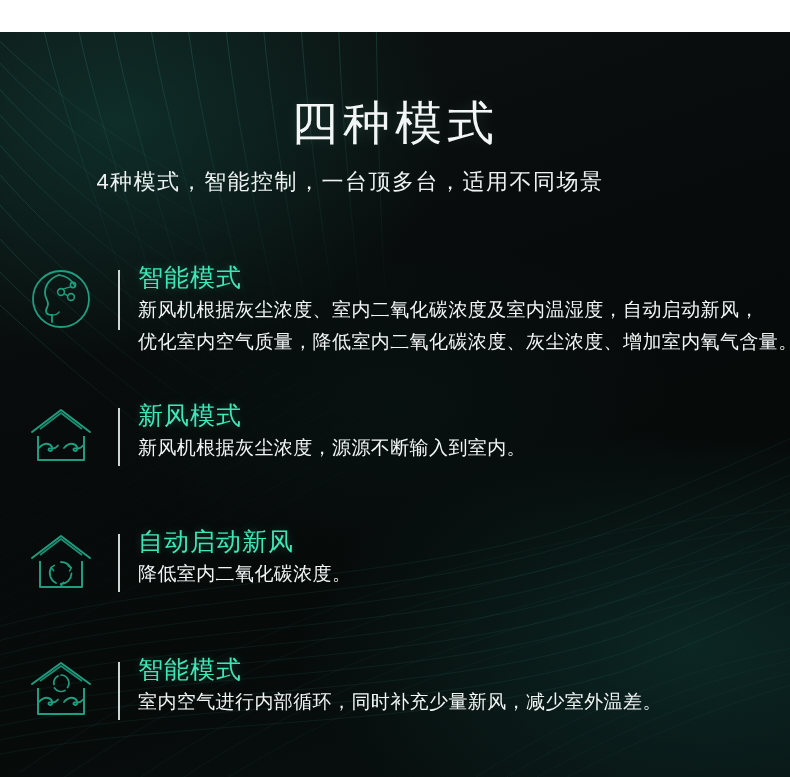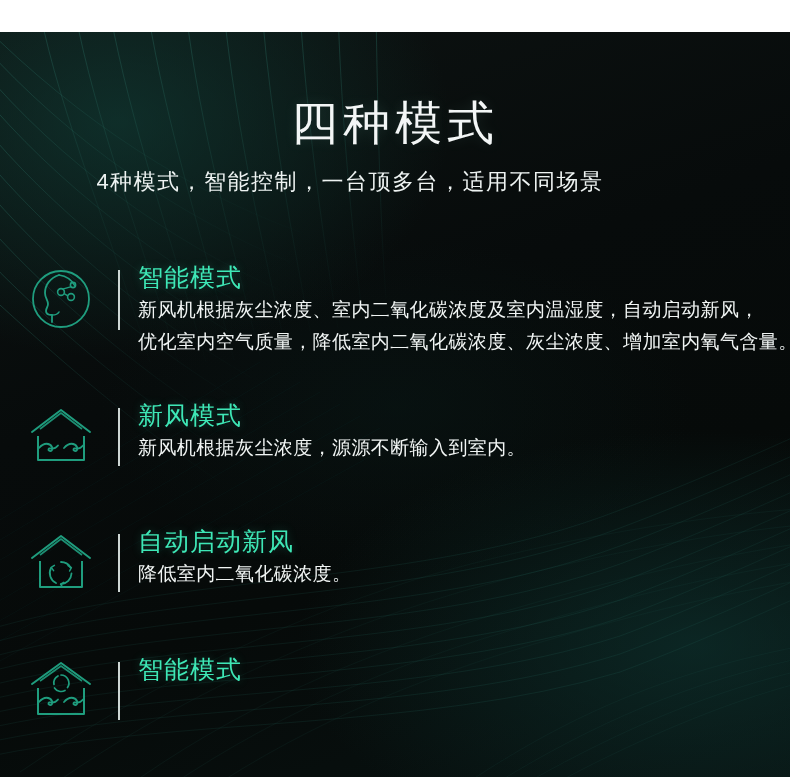--- a/index.html
+++ b/index.html
@@ -264,17 +264,18 @@
           <path d="M26 24.5 A 8 8 0 0 1 30 16" stroke="#1f9d7e" stroke-width="1.7" stroke-linecap="round"></path>
           <path d="M11 42 C 16 36 22 37 24 41 C 25.5 44 23 46 21 44.6 C 19.8 43.7 20.6 42 22 42.4
                    C 25 43.2 28 42 30 39.5" stroke="#1f9d7e" stroke-width="1.8" stroke-linecap="round"></path>
           <path d="M36 42 C 41 36 47 37 49 41 C 50.5 44 48 46 46 44.6 C 44.8 43.7 45.6 42 47 42.4
                    C 50 43.2 53 42 55 39.5" stroke="#1f9d7e" stroke-width="1.8" stroke-linecap="round"></path>
         </svg>
       </div>
       <div class="mode-divider"></div>
       <div class="mode-text">
         <div class="mode-heading">智能模式</div>
+        <div class="mode-desc">室内空气进行内部循环，同时补充少量新风，减少室外温差。</div>
       </div>
     </div>
 
   </div>
 </div>
 
 </body></html>

